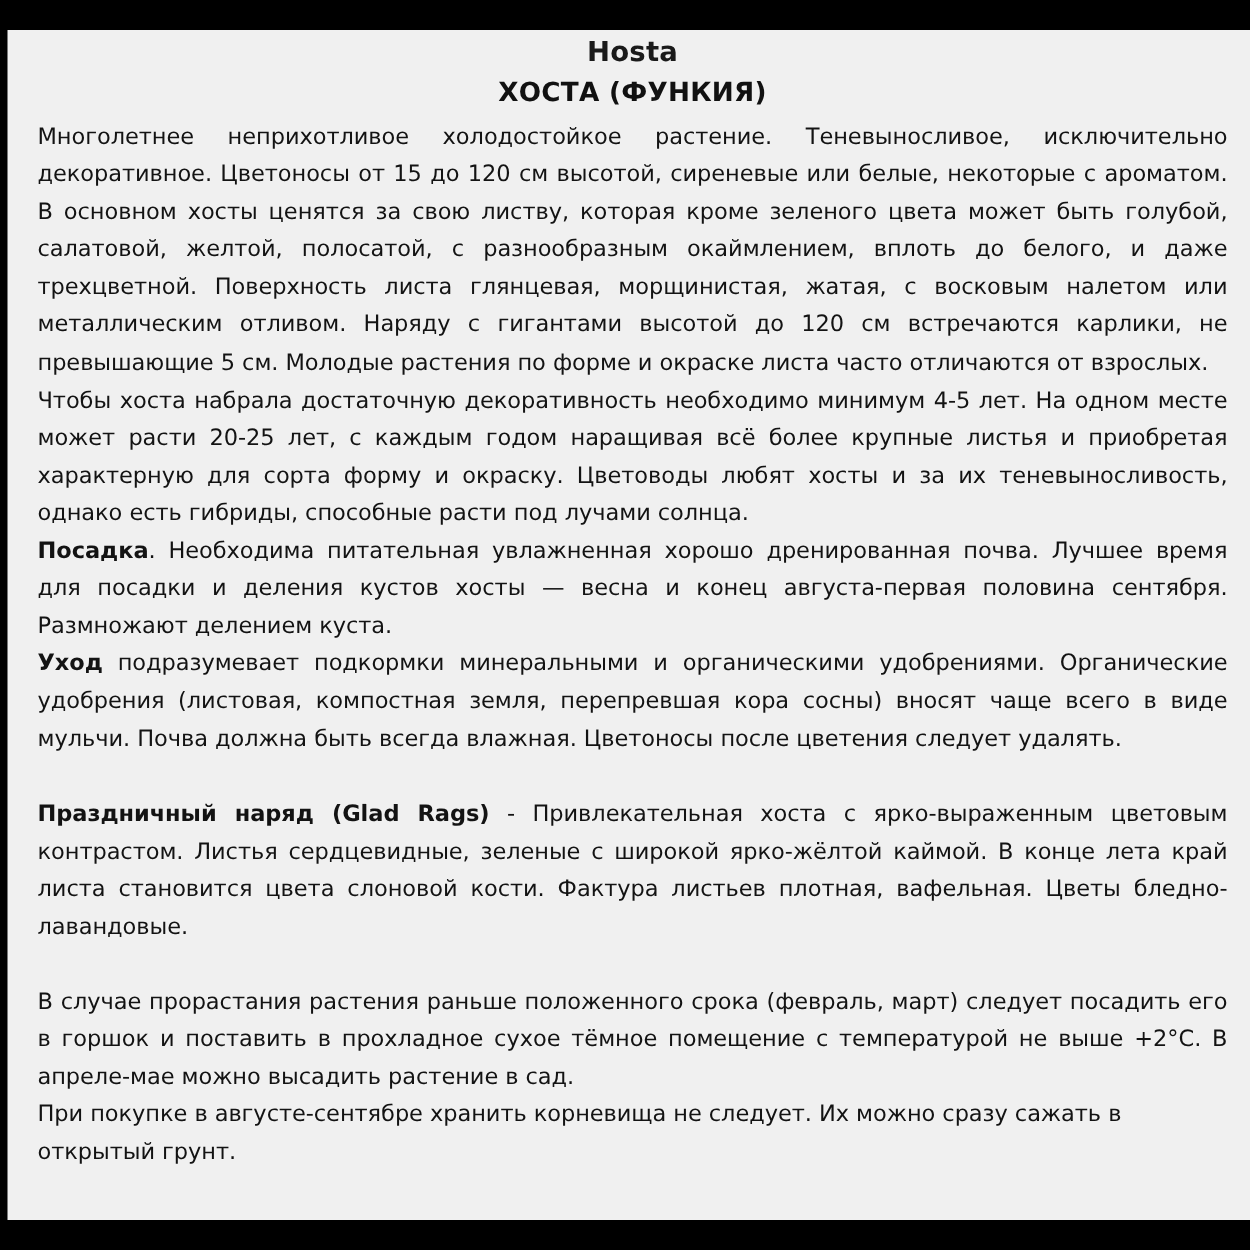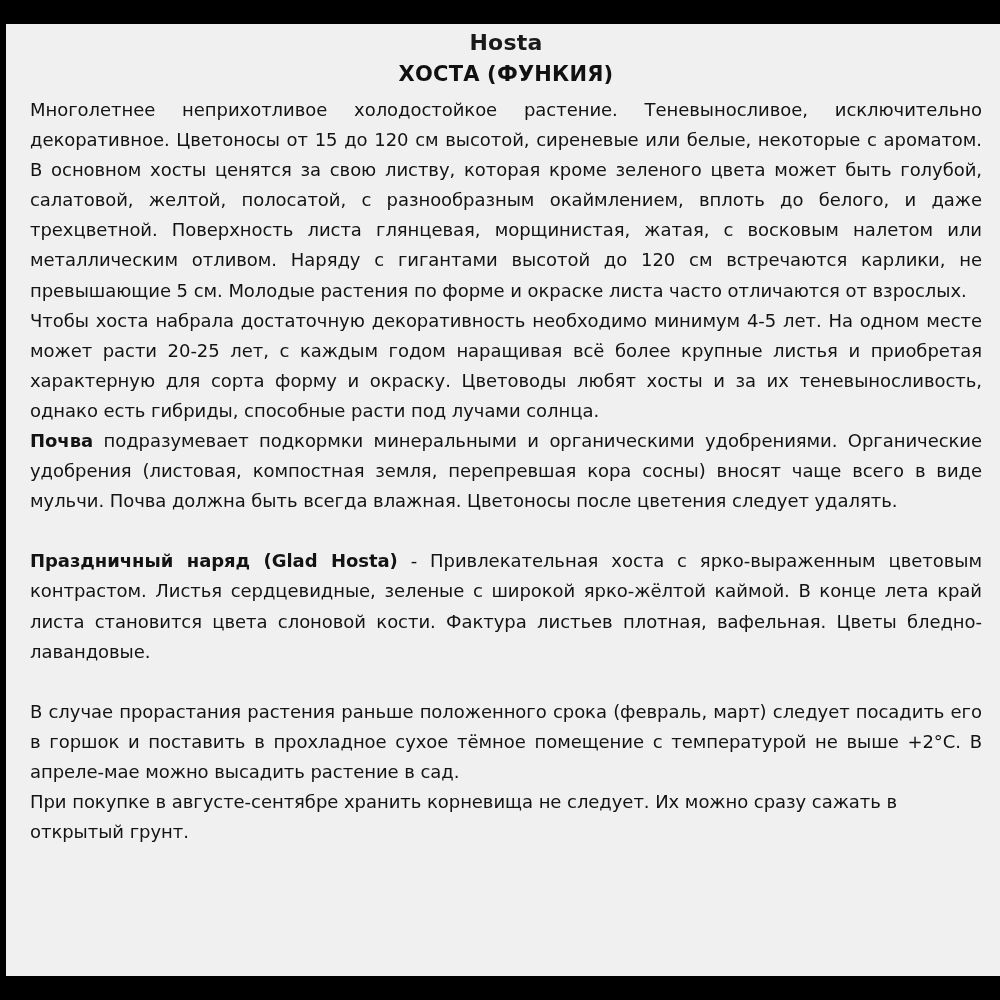--- a/index.html
+++ b/index.html
@@ -94,26 +94,27 @@
       <div class="title-latin">Hosta</div>
       <div class="title-ru">ХОСТА (ФУНКИЯ)</div>
     </div>
 
     <div class="spacer-sm"></div>
 
     <p>Многолетнее неприхотливое холодостойкое растение. Теневыносливое, исключительно декоративное. Цветоносы от 15 до 120 см высотой, сиреневые или белые, некоторые с ароматом. В основном хосты ценятся за свою листву, которая кроме зеленого цвета может быть голубой, салатовой, желтой, полосатой, с разнообразным окаймлением, вплоть до белого, и даже трехцветной. Поверхность листа глянцевая, морщинистая, жатая, с восковым налетом или металлическим отливом. Наряду с гигантами высотой до 120 см встречаются карлики, не превышающие 5 см. Молодые растения по форме и окраске листа часто отличаются от взрослых.</p>
 
     <p>Чтобы хоста набрала достаточную декоративность необходимо минимум 4-5 лет. На одном месте может расти 20-25 лет, с каждым годом наращивая всё более крупные листья и приобретая характерную для сорта форму и окраску. Цветоводы любят хосты и за их теневыносливость, однако есть гибриды, способные расти под лучами солнца.</p>
 
+    <p><b class="b">Посадка</b><span>.  Необходима питательная увлажненная хорошо дренированная почва. Лучшее время для посадки и деления кустов хосты — весна и конец августа-первая половина сентября. Размножают делением куста.</span></p>
 
-    <p><b class="b">Почва</b><span> подразумевает подкормки минеральными и органическими удобрениями. Органические удобрения (листовая, компостная земля, перепревшая кора сосны) вносят чаще всего в виде мульчи. Почва должна быть всегда влажная. Цветоносы после цветения следует удалять.</span></p>
+    <p><b class="b">Уход</b><span> подразумевает подкормки минеральными и органическими удобрениями. Органические удобрения (листовая, компостная земля, перепревшая кора сосны) вносят чаще всего в виде мульчи. Почва должна быть всегда влажная. Цветоносы после цветения следует удалять.</span></p>
 
     <div class="spacer"></div>
 
-    <p><b class="b">Праздничный наряд (Glad Hosta)</b><span> - Привлекательная хоста с ярко-выраженным цветовым контрастом. Листья сердцевидные, зеленые с широкой ярко-жёлтой каймой. В конце лета край листа становится цвета слоновой кости. Фактура листьев плотная, вафельная. Цветы бледно-лавандовые.</span></p>
+    <p><b class="b">Праздничный наряд (Glad Rags)</b><span> - Привлекательная хоста с ярко-выраженным цветовым контрастом. Листья сердцевидные, зеленые с широкой ярко-жёлтой каймой. В конце лета край листа становится цвета слоновой кости. Фактура листьев плотная, вафельная. Цветы бледно-лавандовые.</span></p>
 
     <div class="spacer"></div>
 
     <p>В случае прорастания растения раньше положенного срока (февраль, март) следует посадить его в горшок и поставить в прохладное сухое тёмное помещение с температурой не выше +2°С. В апреле-мае можно высадить растение в сад.</p>
 
     <p class="nojust">При покупке в августе-сентябре хранить корневища не следует. Их можно сразу сажать в открытый грунт.</p>
 
   </div>
 </div>
 

